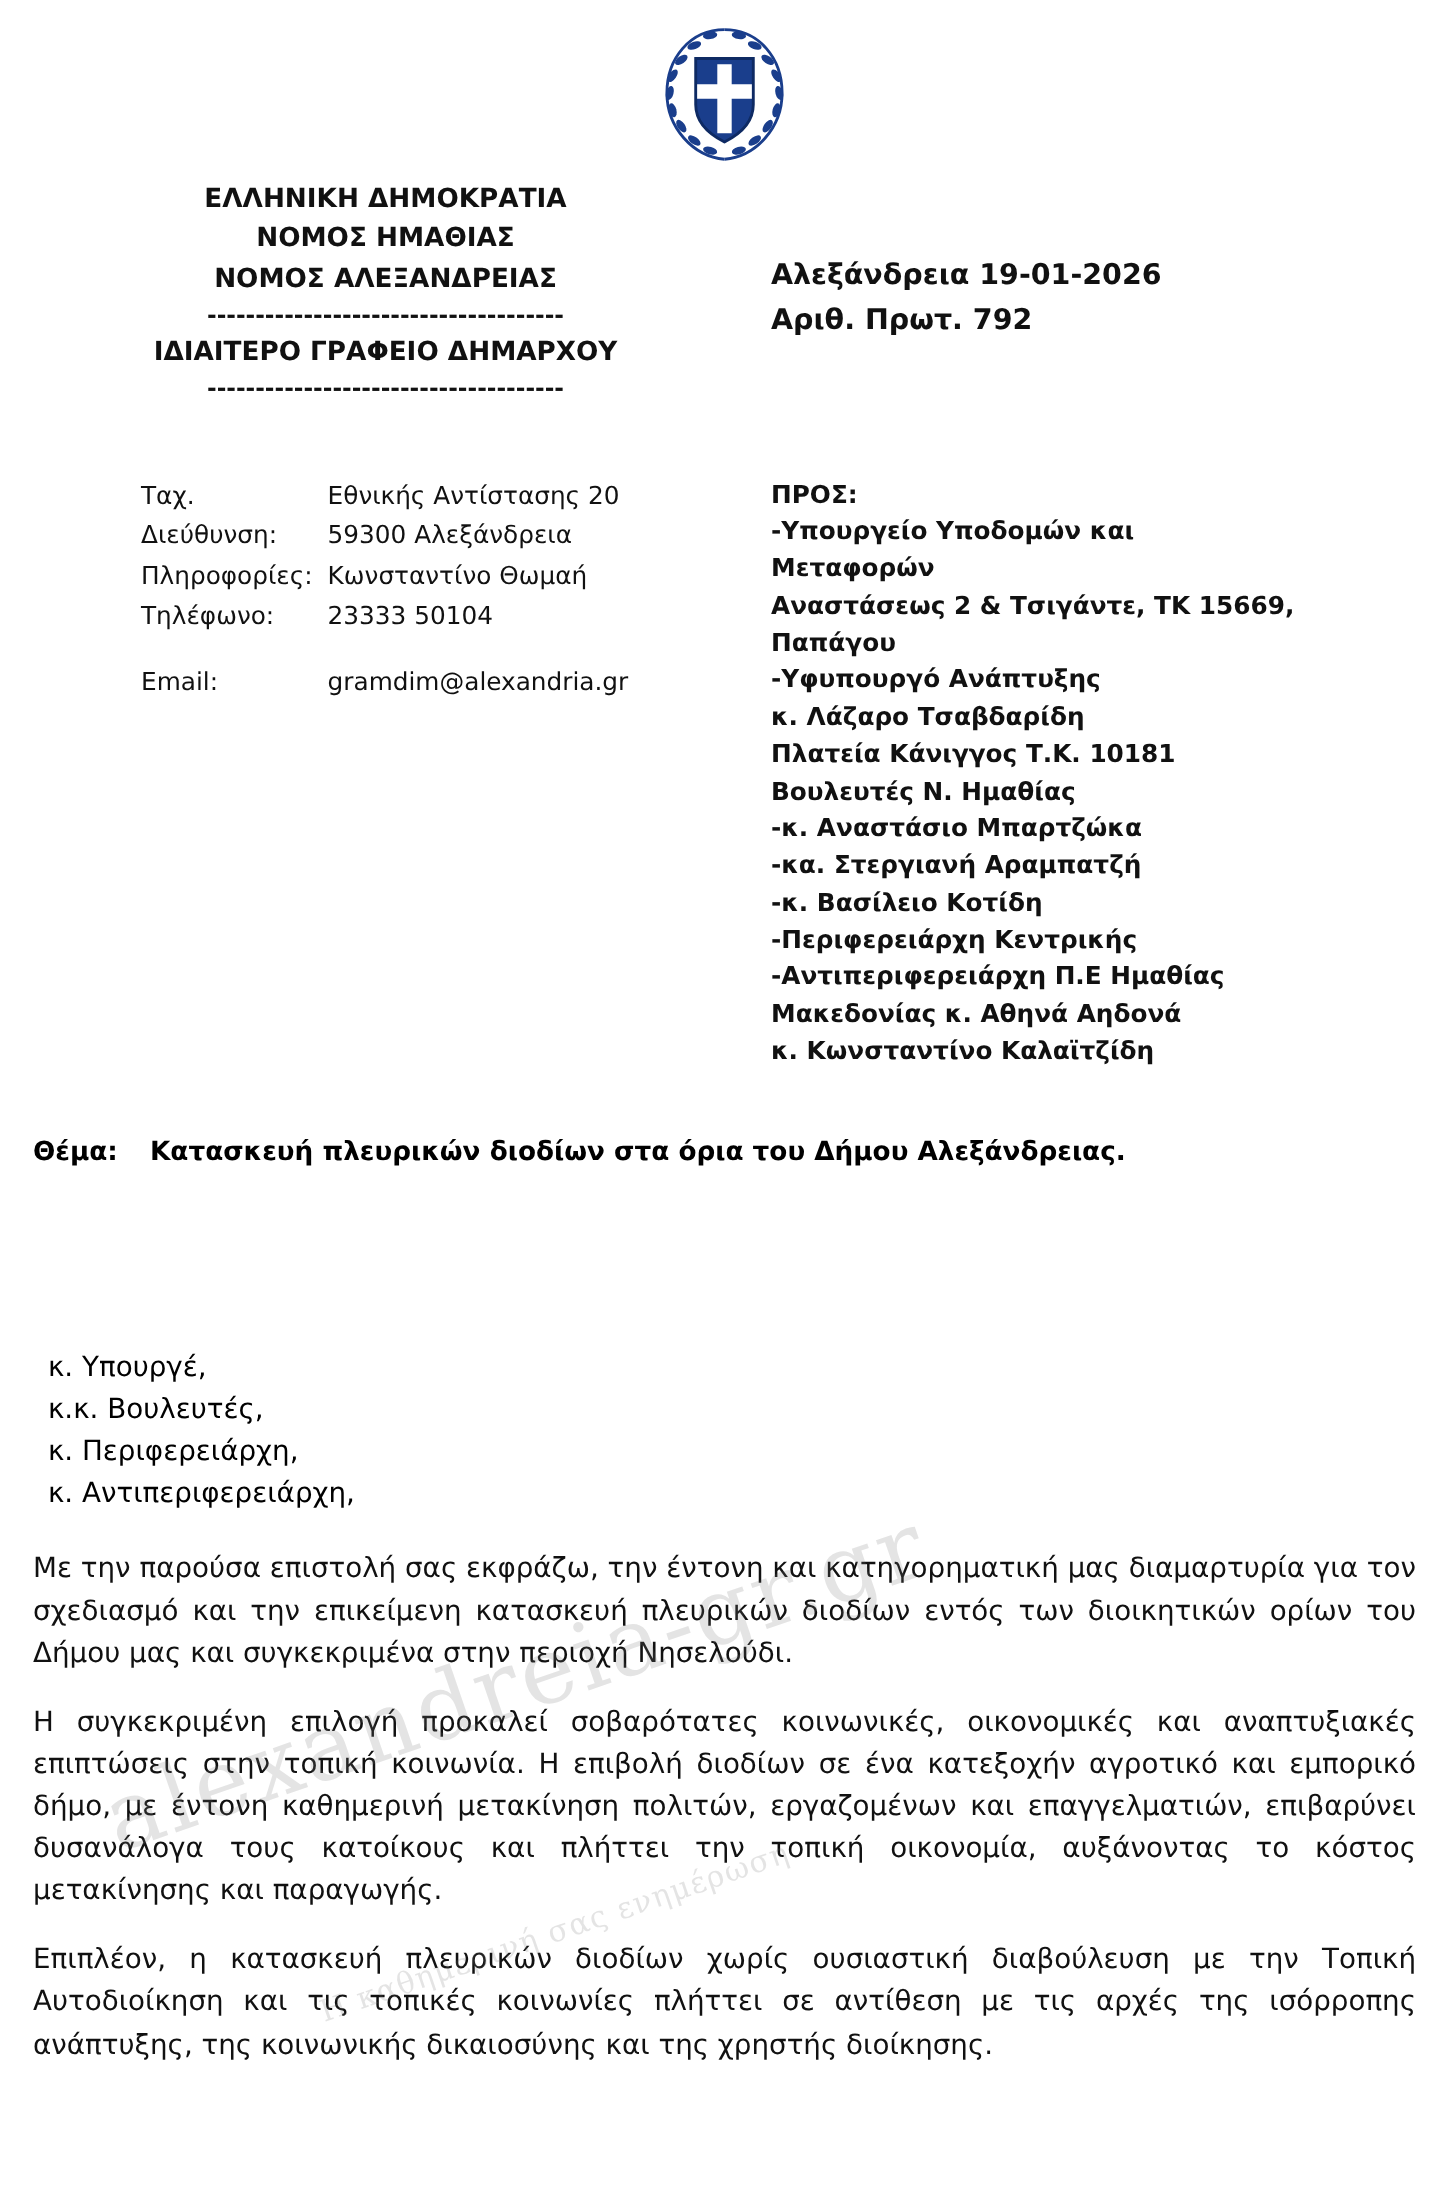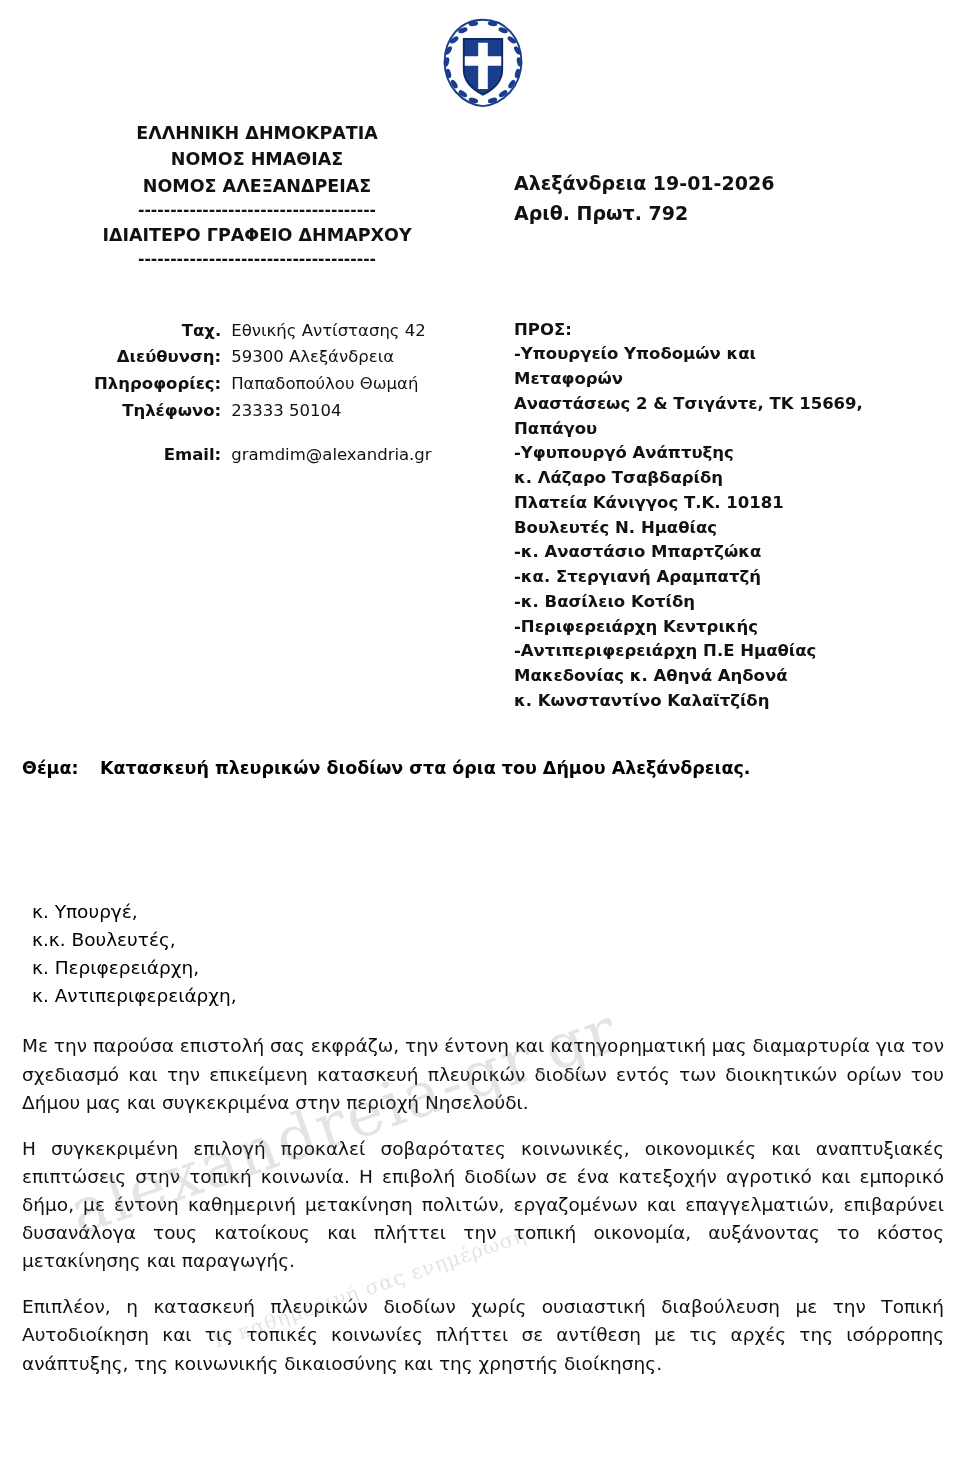--- a/index.html
+++ b/index.html
@@ -79,23 +79,21 @@
   .contact table {
     border-collapse: collapse;
     margin-left: 72px;
   }
   .contact td {
     padding: 0;
     vertical-align: top;
     white-space: nowrap;
   }
   .contact td.lbl {
-    text-align: right;
     padding-right: 10px;
-    font-weight: bold;
   }
   .contact tr.spacer td {
     height: 18px;
   }
 
   .recipients {
     flex: 1;
     padding-left: 22px;
     font-weight: bold;
     font-size: 16.5px;
@@ -235,29 +233,29 @@
       <div>Αριθ. Πρωτ.  792</div>
     </div>
   </div>
 
   <div class="mid-row">
     <div class="contact">
       <table>
         <tbody>
           <tr>
             <td class="lbl">Ταχ.</td>
-            <td class="val">Εθνικής Αντίστασης 42</td>
+            <td class="val">Εθνικής Αντίστασης 20</td>
           </tr>
           <tr>
             <td class="lbl">Διεύθυνση:</td>
             <td class="val">59300 Αλεξάνδρεια</td>
           </tr>
           <tr>
             <td class="lbl">Πληροφορίες:</td>
-            <td class="val">Παπαδοπούλου Θωμαή</td>
+            <td class="val">Κωνσταντίνο Θωμαή</td>
           </tr>
           <tr>
             <td class="lbl">Τηλέφωνο:</td>
             <td class="val">23333 50104</td>
           </tr>
           <tr class="spacer">
               <td></td>
               <td></td>
             </tr>
           <tr>

